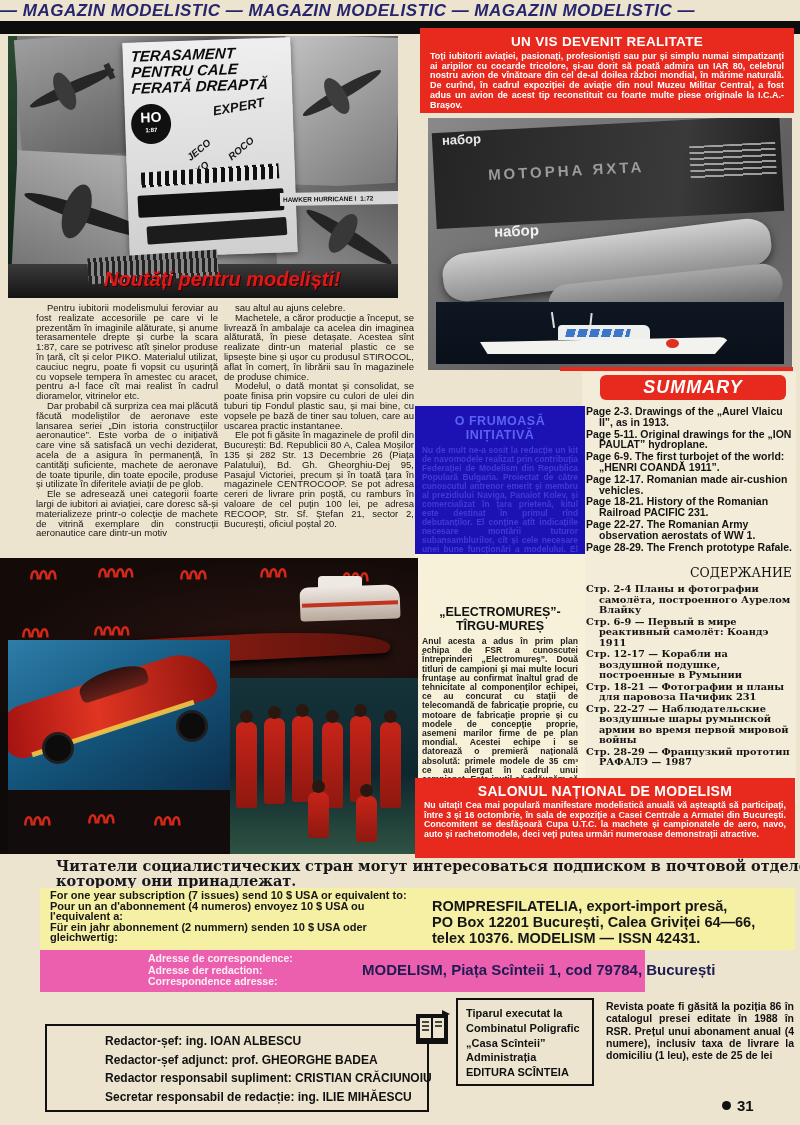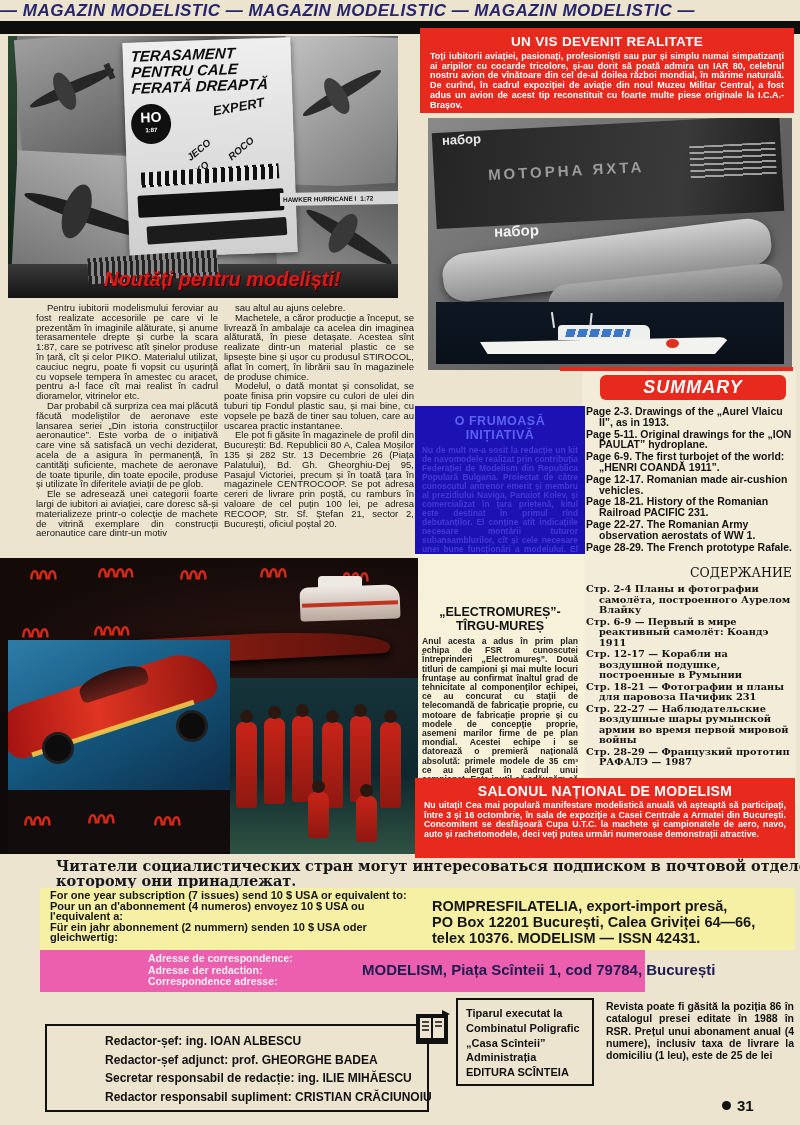--- a/index.html
+++ b/index.html
@@ -390,22 +390,22 @@
         <div class="it">Adresse de correspondence:</div>
         <div class="it">Adresse der redaction:</div>
         <div class="it">Correspondence adresse:</div>
       </div>
     <div class="corr-address">MODELISM, Piața Scînteii 1, cod 79784, București</div>
   </div>
 
   <div class="abs staff-box">
       <div class="it">Redactor-șef: ing. IOAN ALBESCU</div>
       <div class="it">Redactor-șef adjunct: prof. GHEORGHE BADEA</div>
+      <div class="it">Redactor responsabil supliment:  CRISTIAN CRĂCIUNOIU</div>
       <div class="it">Secretar responsabil de redacție: ing. ILIE MIHĂESCU</div>
-      <div class="it">Redactor responsabil supliment:  CRISTIAN CRĂCIUNOIU</div>
     </div>
   <div class="abs pub-icon">
     <svg width="40" height="44" viewBox="0 0 40 44">
         <rect x="2" y="6" width="32" height="30" fill="#111"></rect>
         <path d="M6 10 h11 v20 h-11 z M19 10 h11 v20 h-11 z" fill="#ece4cf"></path>
         <path d="M8 14 h7 M8 18 h7 M8 22 h7 M21 14 h7 M21 18 h7" stroke="#111" stroke-width="1.6"></path>
         <path d="M28 2 l8 4 -8 4 z" fill="#111"></path>
       </svg>
   </div>
   <div class="abs printer-box">

